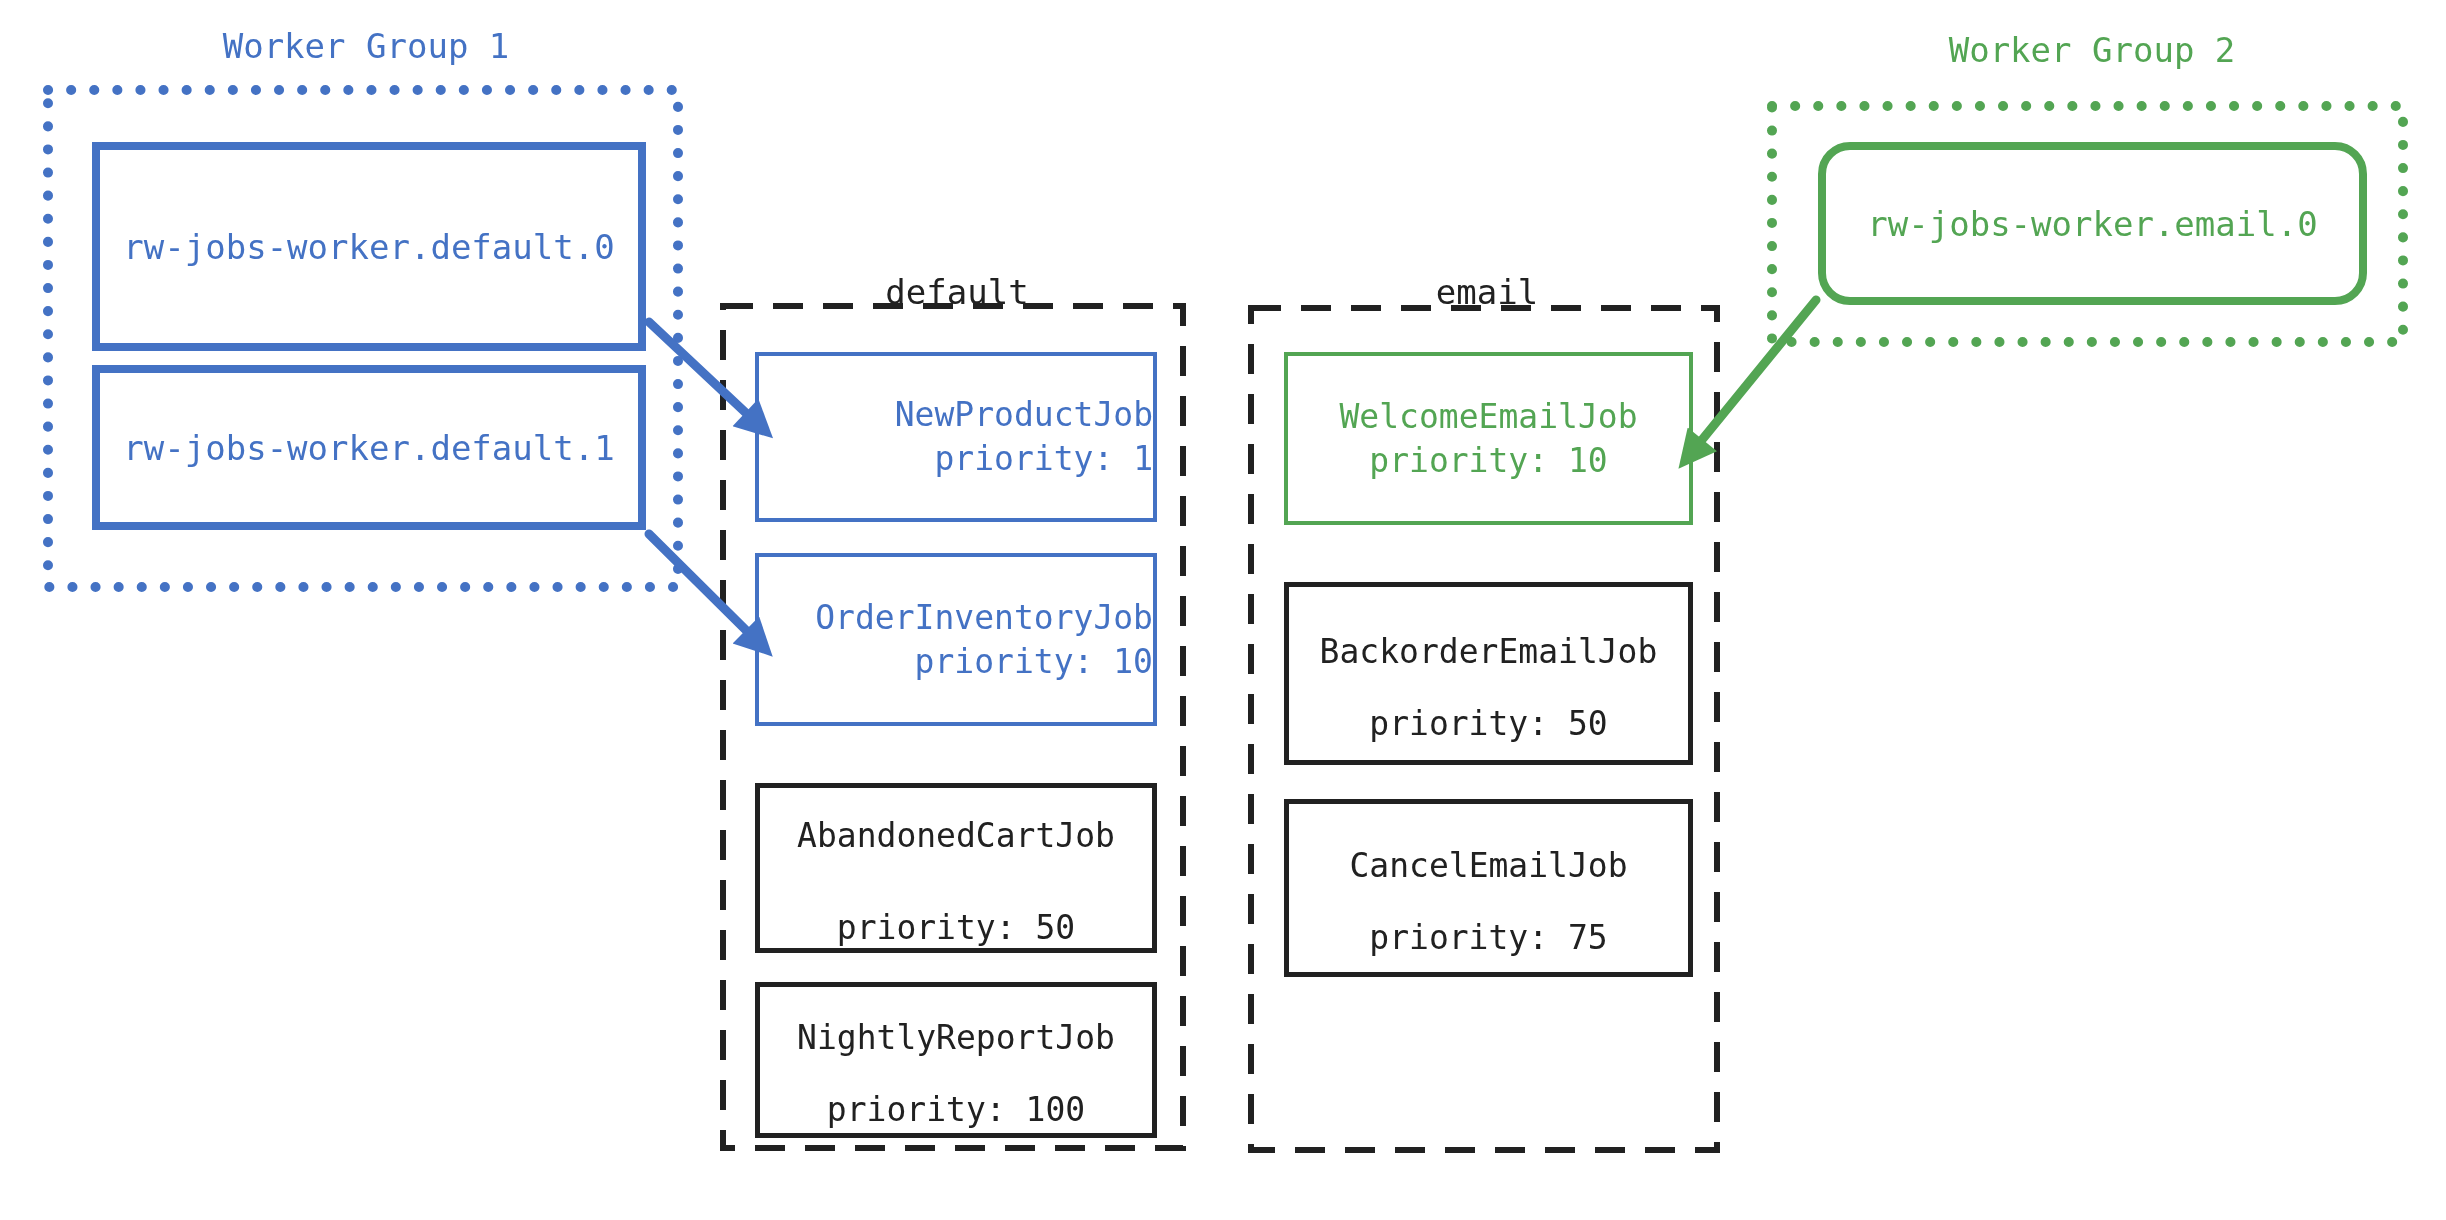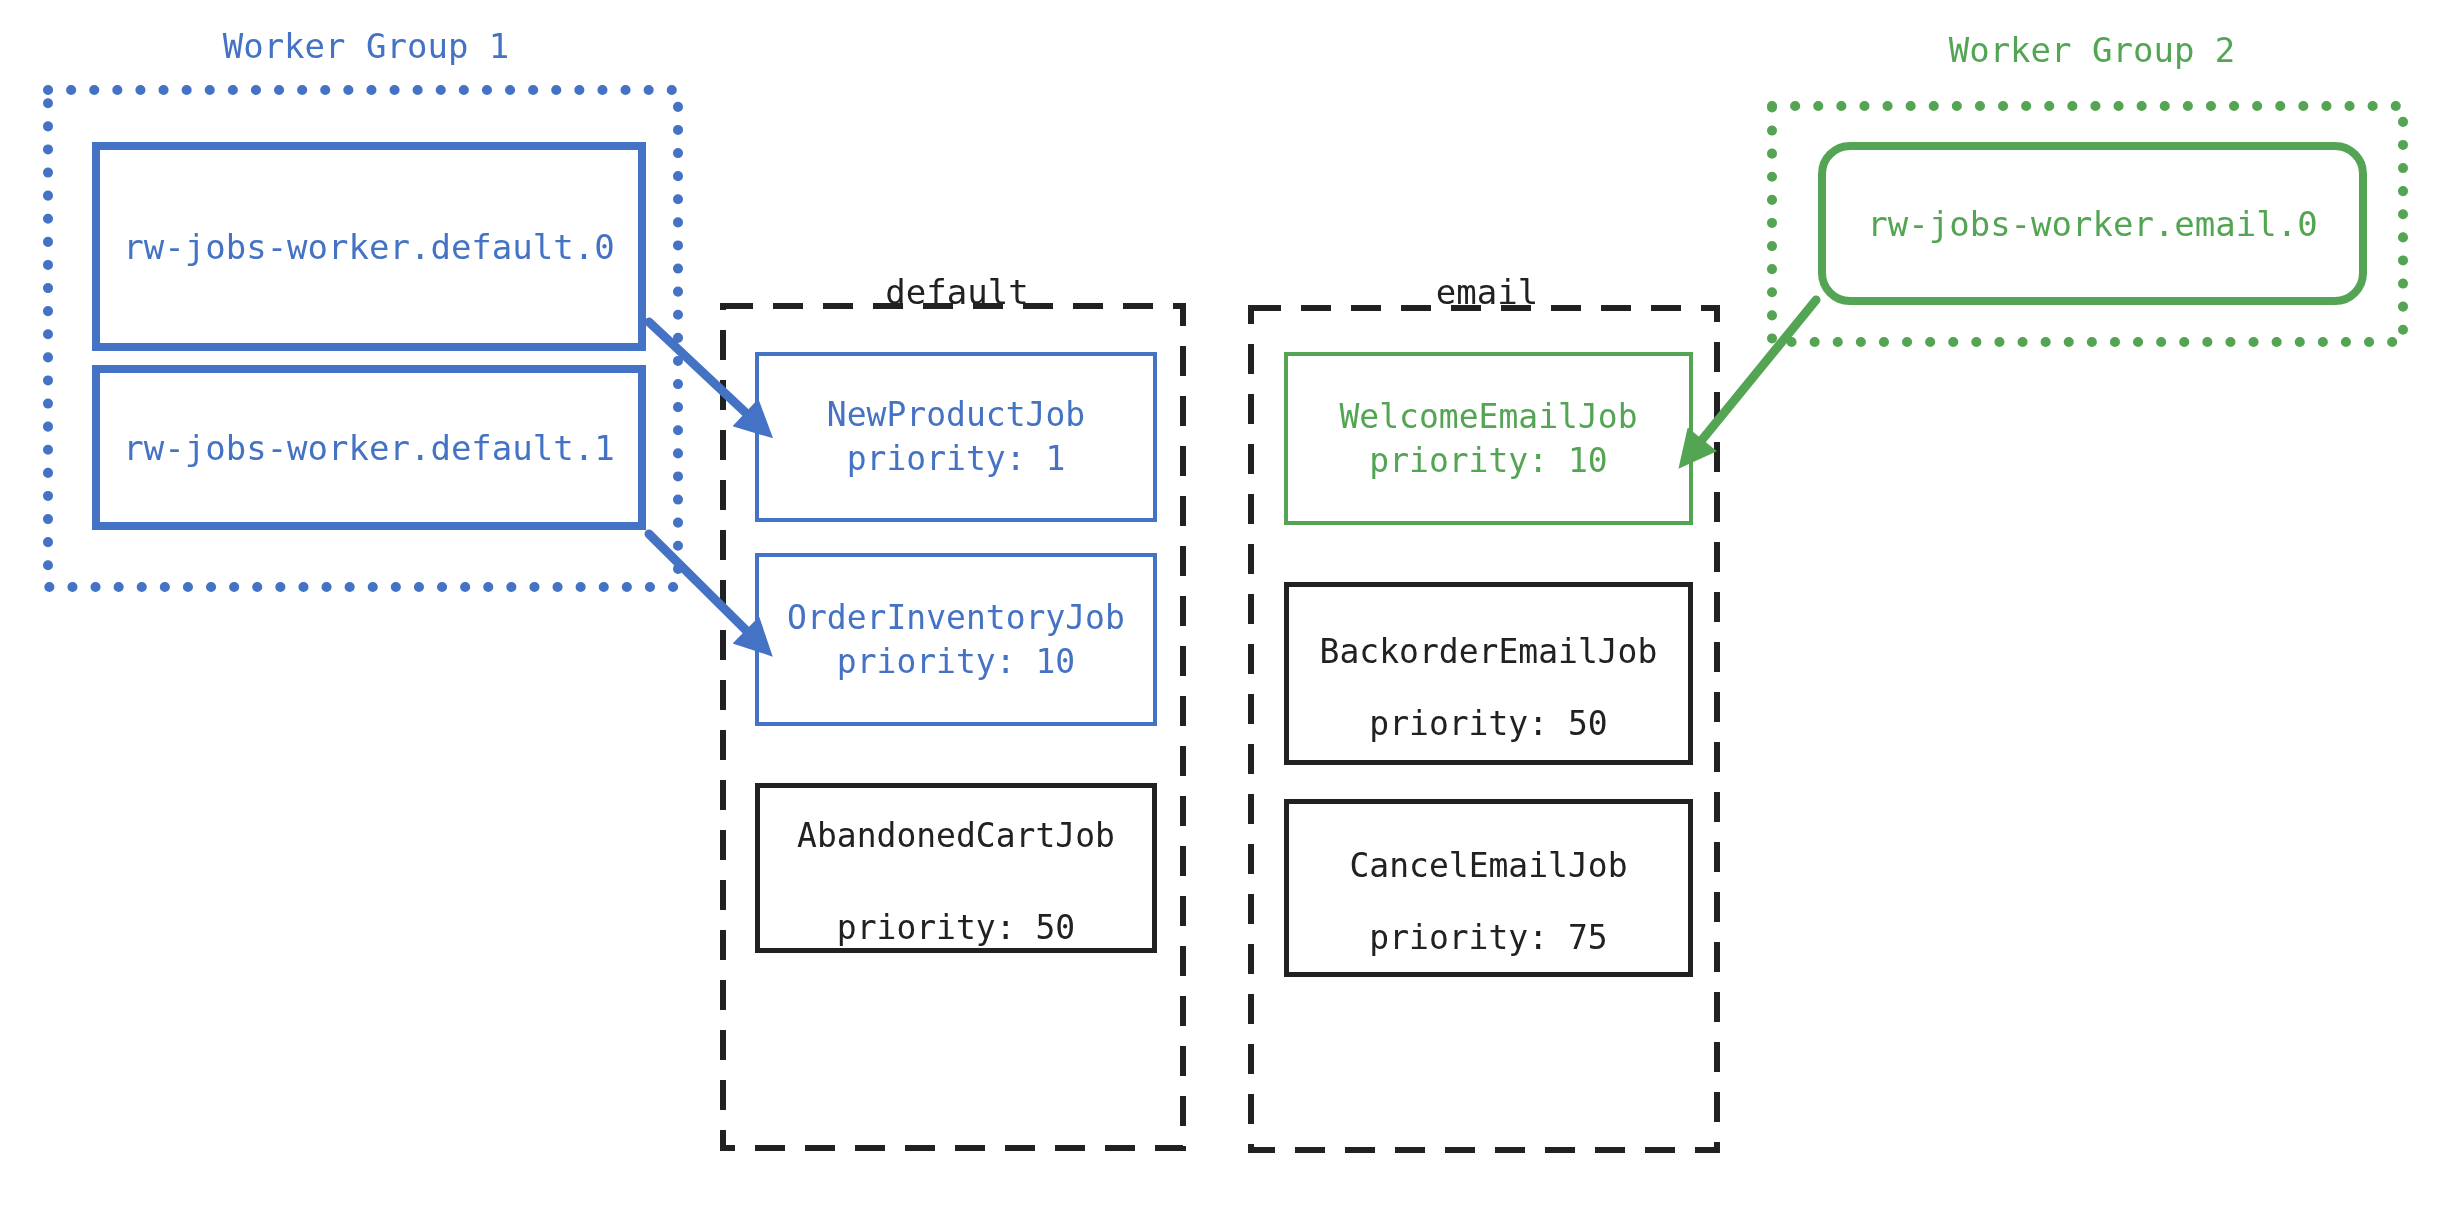--- a/index.html
+++ b/index.html
@@ -47,21 +47,21 @@
     display: flex;
     flex-direction: column;
     align-items: center;
     justify-content: center;
     font-size: 33px;
     line-height: 1.32;
     white-space: nowrap;
     background: transparent;
   }
   .jbox.c-ink   { border: 5px solid var(--ink,   #212121); }
-  .jbox.c-blue  { border: 4px solid var(--blue,  #4472C4); }
+  .jbox.c-blue  { border: 4px solid var(--blue,  #4472C4); align-items: flex-end; }
   .jbox.c-green { border: 4px solid var(--green, #53A553); }
   
   .layer {
     position: absolute;
     left: 0; top: 0;
     width: 2446px;
     height: 1220px;
     pointer-events: none;
   }
   .dotted-rect {
@@ -112,20 +112,24 @@
     <div class="c-blue">priority: 1</div>
   </div>
   <div class="jbox c-blue" style="left:755px; top:553px; width:402px; height:173px;">
     <div class="c-blue">OrderInventoryJob</div>
     <div class="c-blue">priority: 10</div>
   </div>
   <div class="jbox c-ink" style="left:755px; top:755px; width:402px; height:170px;gap:20px;">
     <div class="c-ink">AbandonedCartJob</div>
     <div class="c-ink">priority: 50</div>
   </div>
+  <div class="jbox c-ink" style="left:755px; top:954px; width:402px; height:156px;">
+    <div class="c-ink">NightlyReportJob</div>
+    <div class="c-ink">priority: 100</div>
+  </div>
 
   <div class="jbox c-green" style="left:1284px; top:352px; width:409px; height:173px;">
     <div class="c-green">WelcomeEmailJob</div>
     <div class="c-green">priority: 10</div>
   </div>
   <div class="jbox c-ink" style="left:1284px; top:554px; width:409px; height:183px;">
     <div class="c-ink">BackorderEmailJob</div>
     <div class="c-ink">priority: 50</div>
   </div>
   <div class="jbox c-ink" style="left:1284px; top:771px; width:409px; height:178px;">

